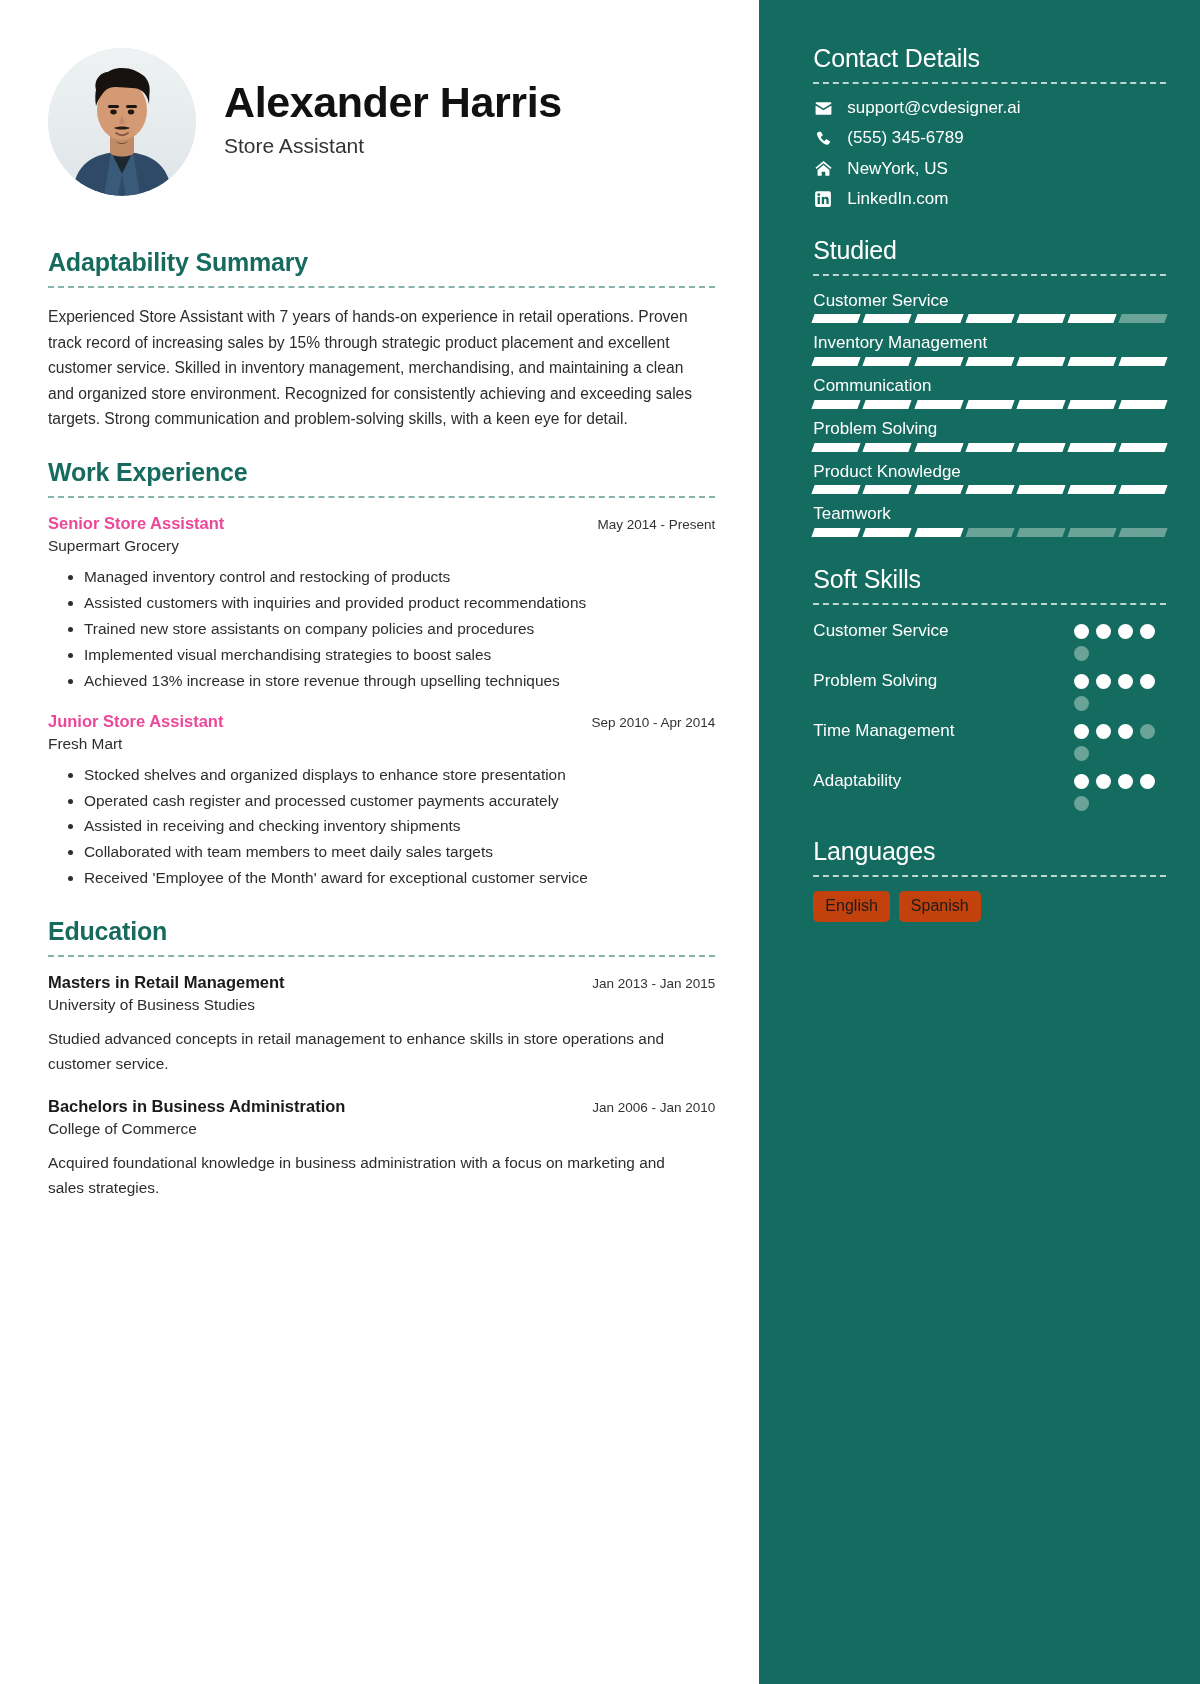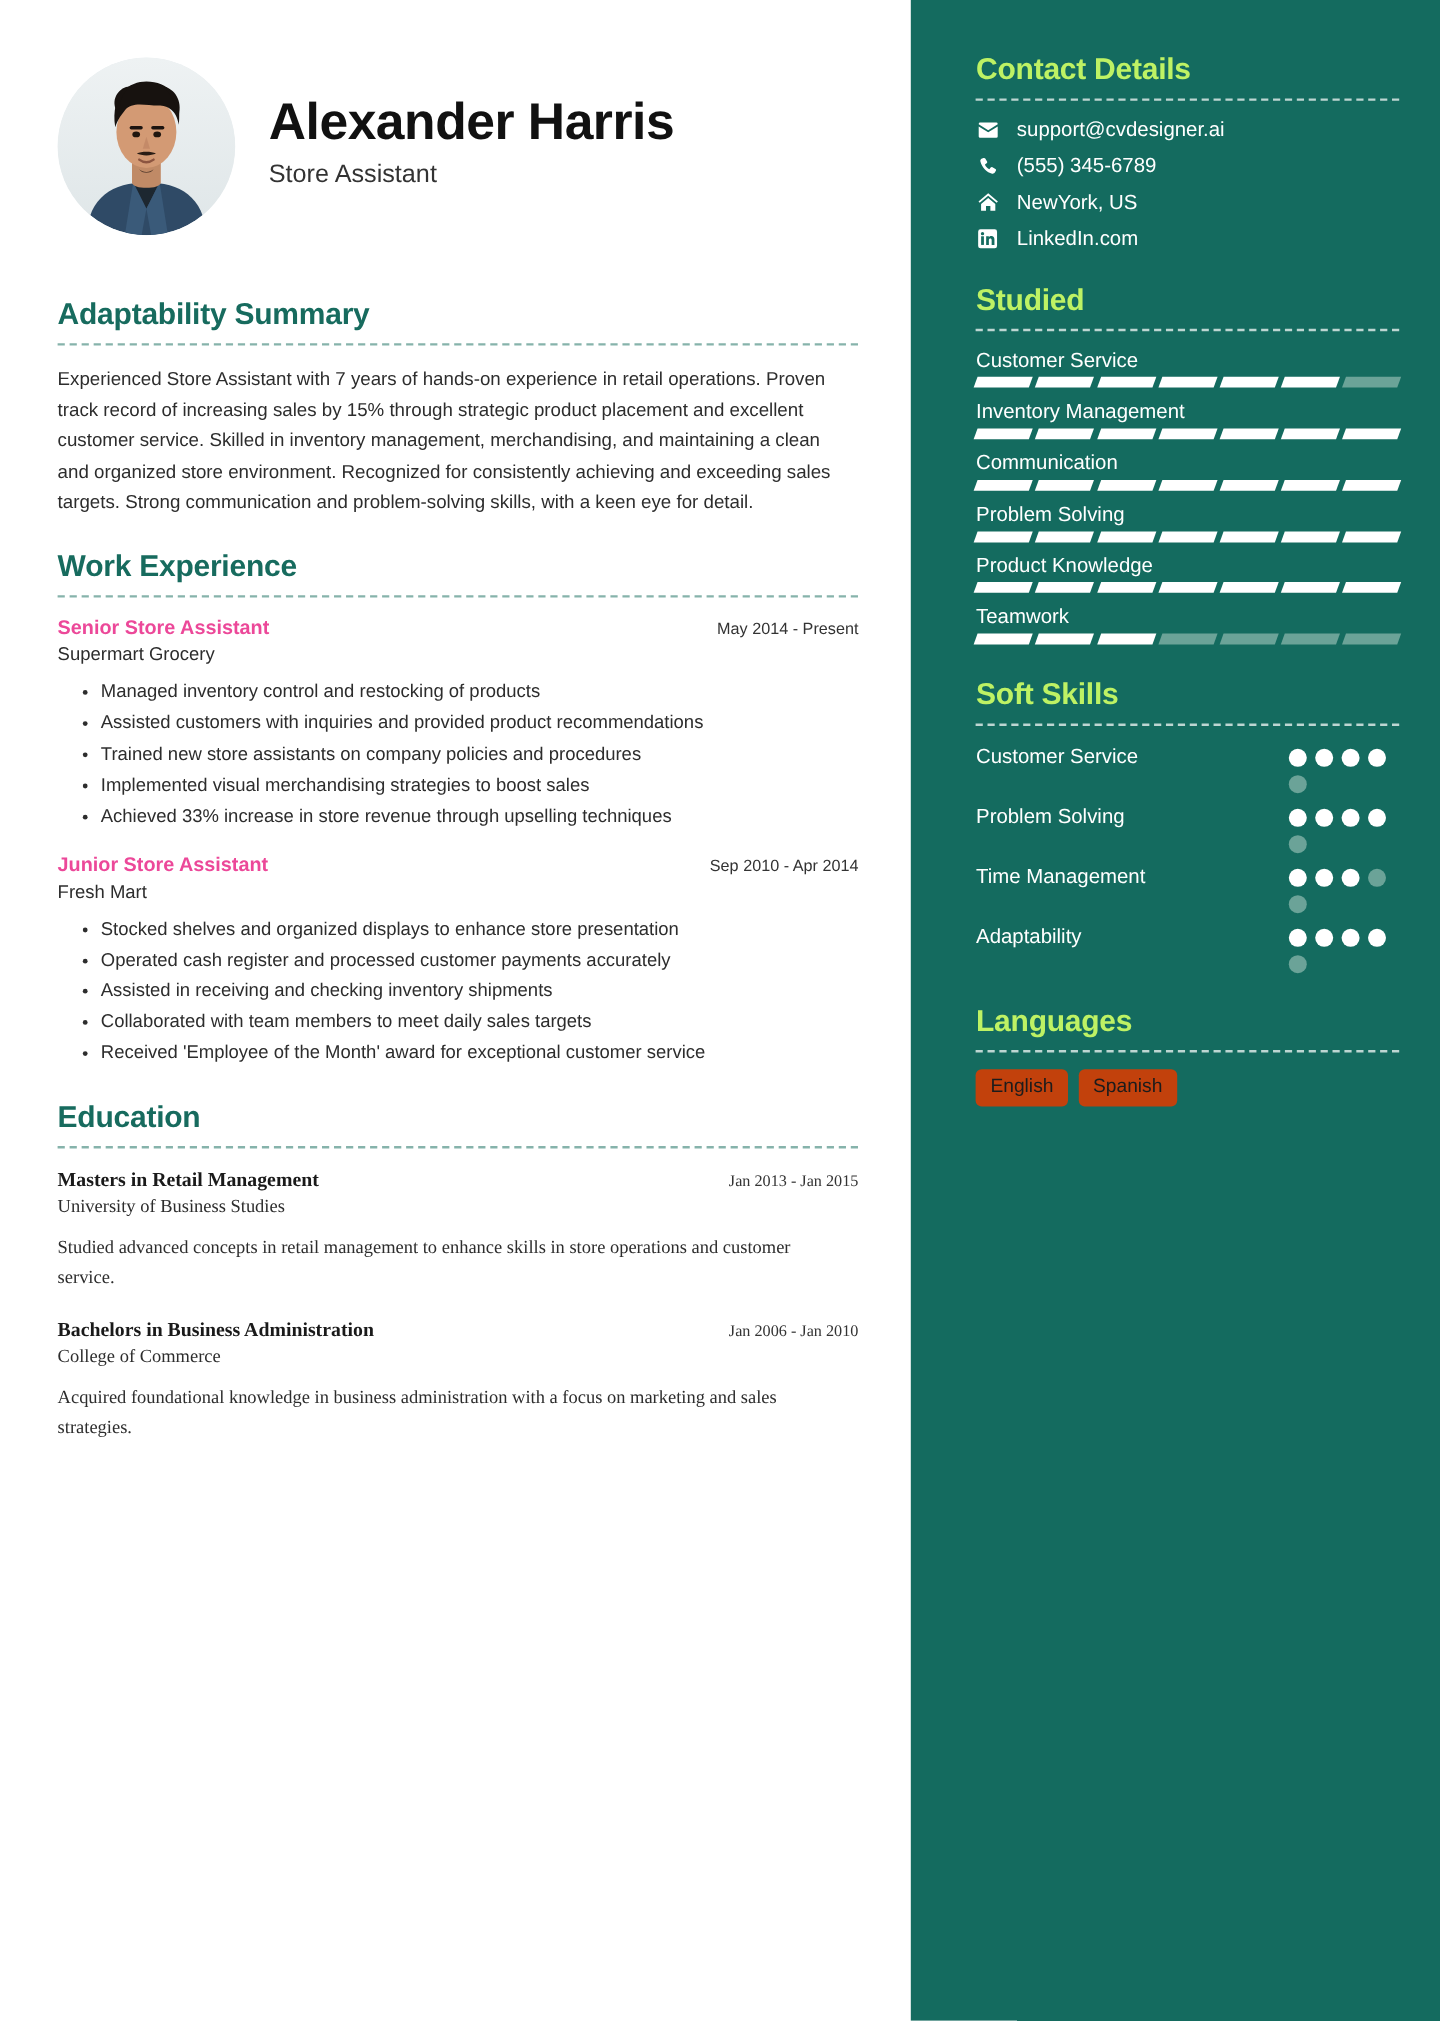--- a/index.html
+++ b/index.html
@@ -103,21 +103,21 @@
     margin: 10px 0 0 0;
     padding-left: 36px;
   }
   ul.bullets li {
     font-size: 15.4px;
     line-height: 1.62;
     color: #2d2d2d;
     margin-bottom: 1px;
   }
 
-  .edu { margin-bottom: 20px; font-family: Liberation Serif, serif; }
+  .edu { margin-bottom: 20px; }
   .edu-head {
     display: flex;
     justify-content: space-between;
     align-items: baseline;
   }
   .edu-degree {
     font-size: 16.5px;
     font-weight: bold;
     color: #1a1a1a;
   }
@@ -142,22 +142,22 @@
 
   
   .sidebar {
     width: 460px;
     background: #146B5F;
     color: #ffffff;
     padding: 44px 34px 40px 54px;
   }
   .side-title {
     font-size: 25px;
-    font-weight: bold;
-    color: #bef264;
+    font-weight: normal;
+    color: #ffffff;
     letter-spacing: -0.2px;
   }
   .side-rule {
     border: 0;
     border-top: 2px dashed rgba(255,255,255,0.72);
     margin: 9px 0 14px 0;
   }
 
   .contact-list { margin-top: 2px; }
   .contact-row {
@@ -318,21 +318,21 @@
             <div class="job-head">
               <div class="job-title">Senior Store Assistant</div>
               <div class="job-dates">May 2014 - Present</div>
             </div>
             <div class="job-org">Supermart Grocery</div>
             <ul class="bullets">
               <li>Managed inventory control and restocking of products</li>
               <li>Assisted customers with inquiries and provided product recommendations</li>
               <li>Trained new store assistants on company policies and procedures</li>
               <li>Implemented visual merchandising strategies to boost sales</li>
-              <li>Achieved 33% increase in store revenue through upselling techniques</li>
+              <li>Achieved 13% increase in store revenue through upselling techniques</li>
             </ul>
           </div>
           <div class="job">
             <div class="job-head">
               <div class="job-title">Junior Store Assistant</div>
               <div class="job-dates">Sep 2010 - Apr 2014</div>
             </div>
             <div class="job-org">Fresh Mart</div>
             <ul class="bullets">
               <li>Stocked shelves and organized displays to enhance store presentation</li>

